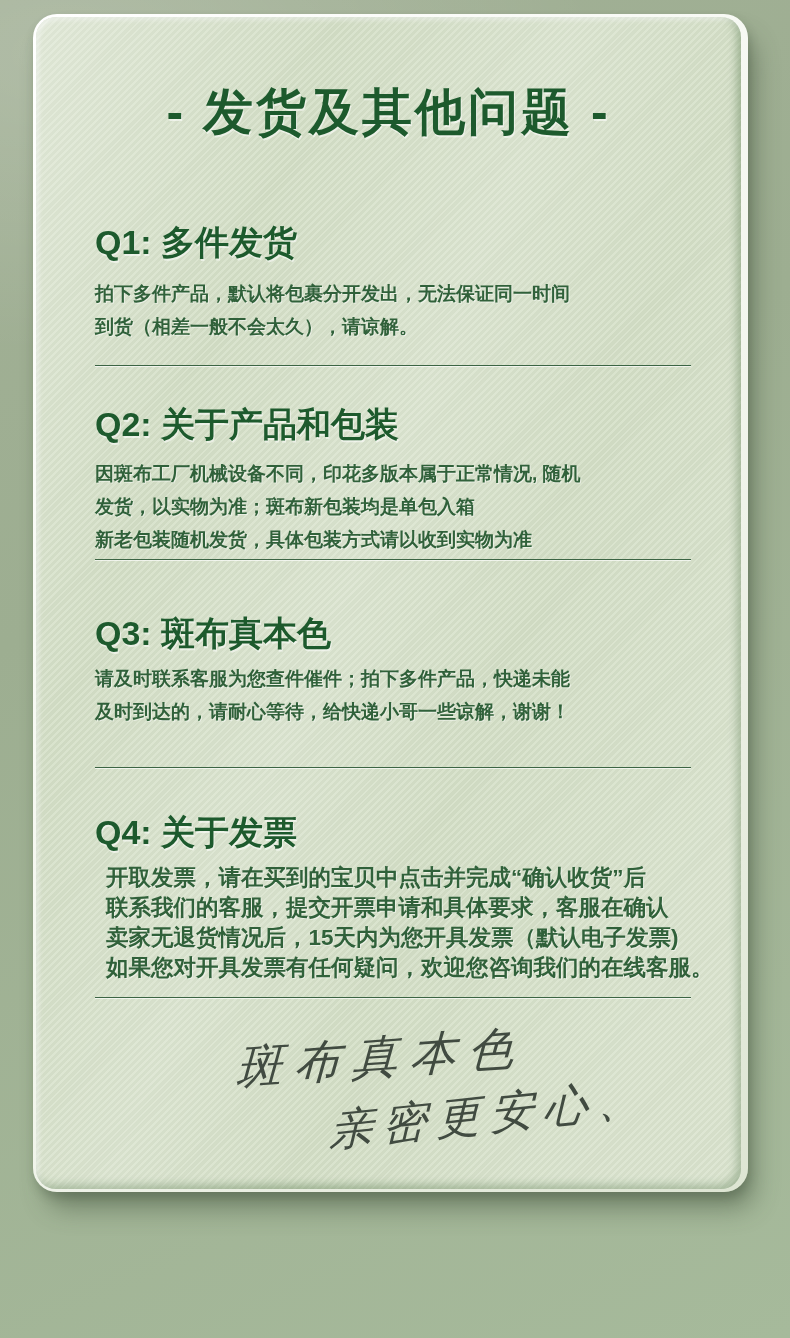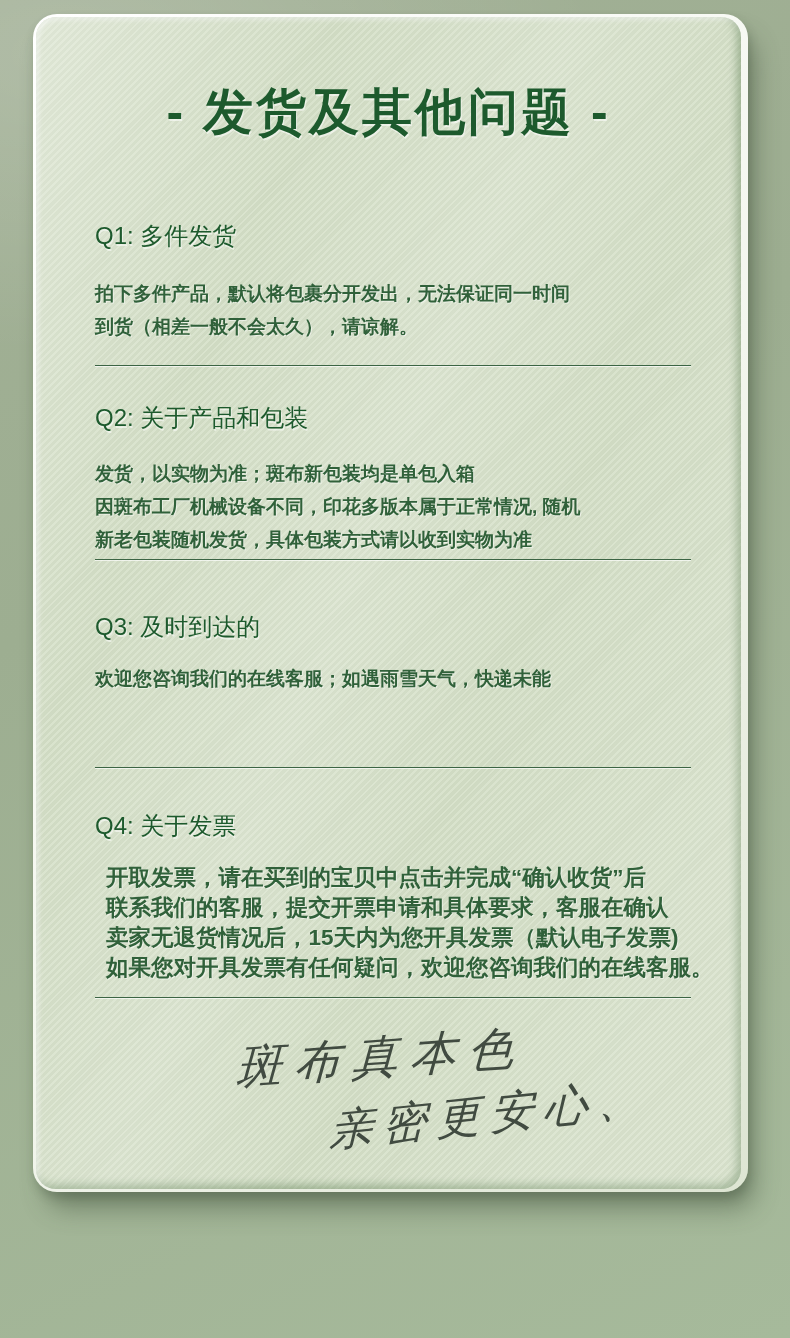--- a/index.html
+++ b/index.html
@@ -64,22 +64,22 @@
     letter-spacing: 3px;
     color: #1d5a2d;
     text-shadow: 1px 2px 0 rgba(255,255,255,0.55);
     white-space: nowrap;
     z-index: 2;
   }
 
   .qa-heading {
     position: absolute;
     left: 59px;
-    font-size: 24px;
-    font-weight: 400;
+    font-size: 34px;
+    font-weight: 700;
     color: #1d5a2d;
     text-shadow: 1px 2px 0 rgba(255,255,255,0.55);
     white-space: nowrap;
     z-index: 2;
   }
   .qa-body {
     position: absolute;
     left: 59px;
     width: 620px;
     font-size: 19px;
@@ -142,29 +142,30 @@
 
       <h2 class="qa-heading" id="h0">Q1: 多件发货</h2>
       <div class="qa-body" id="b0">
         <div class="line">拍下多件产品，默认将包裹分开发出，无法保证同一时间</div>
         <div class="line">到货（相差一般不会太久），请谅解。</div>
       </div>
       <div class="divider" id="d0"></div>
 
       <h2 class="qa-heading" id="h1">Q2: 关于产品和包装</h2>
       <div class="qa-body" id="b1">
+        <div class="line">因斑布工厂机械设备不同，印花多版本属于正常情况, 随机</div>
         <div class="line">发货，以实物为准；斑布新包装均是单包入箱</div>
-        <div class="line">因斑布工厂机械设备不同，印花多版本属于正常情况, 随机</div>
         <div class="line">新老包装随机发货，具体包装方式请以收到实物为准</div>
       </div>
       <div class="divider" id="d1"></div>
 
-      <h2 class="qa-heading" id="h2">Q3: 及时到达的</h2>
+      <h2 class="qa-heading" id="h2">Q3: 斑布真本色</h2>
       <div class="qa-body" id="b2">
-        <div class="line">欢迎您咨询我们的在线客服；如遇雨雪天气，快递未能</div>
+        <div class="line">请及时联系客服为您查件催件；拍下多件产品，快递未能</div>
+        <div class="line">及时到达的，请耐心等待，给快递小哥一些谅解，谢谢！</div>
       </div>
       <div class="divider" id="d2"></div>
 
       <h2 class="qa-heading" id="h3">Q4: 关于发票</h2>
       <div class="qa-body tight" id="b3">
         <div class="line">开取发票，请在买到的宝贝中点击并完成“确认收货”后</div>
         <div class="line">联系我们的客服，提交开票申请和具体要求，客服在确认</div>
         <div class="line">卖家无退货情况后，15天内为您开具发票（默认电子发票)</div>
         <div class="line">如果您对开具发票有任何疑问，欢迎您咨询我们的在线客服。</div>
       </div>

